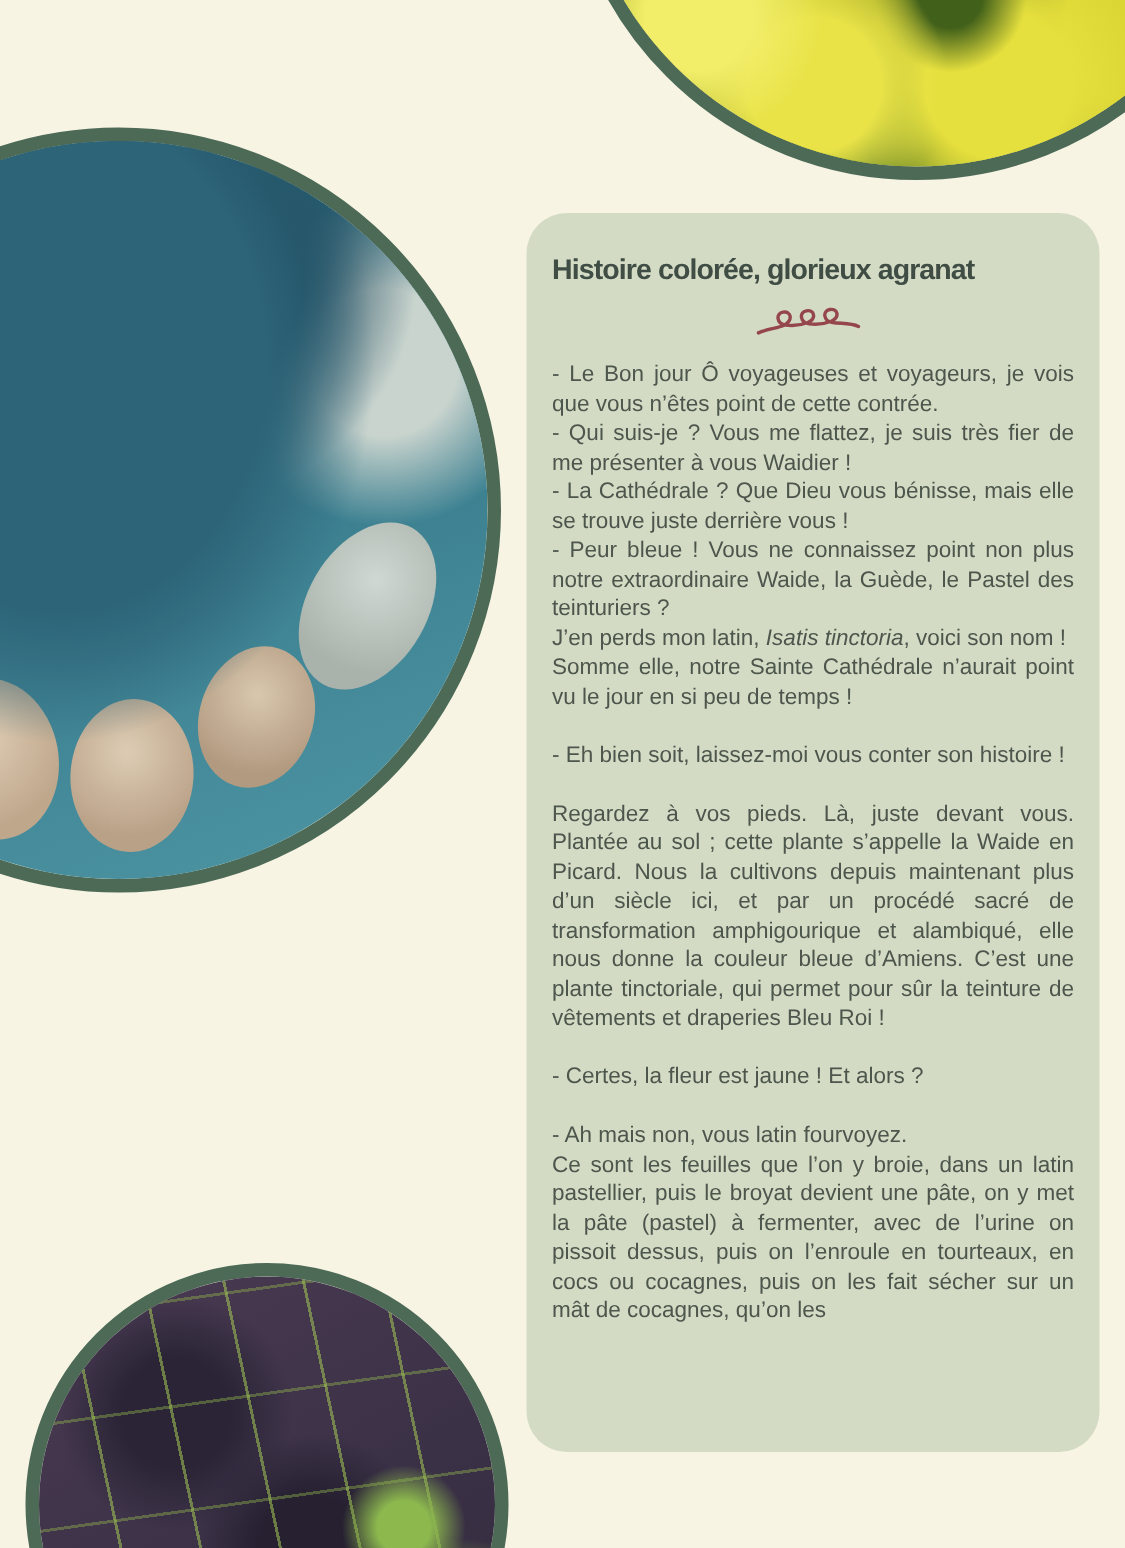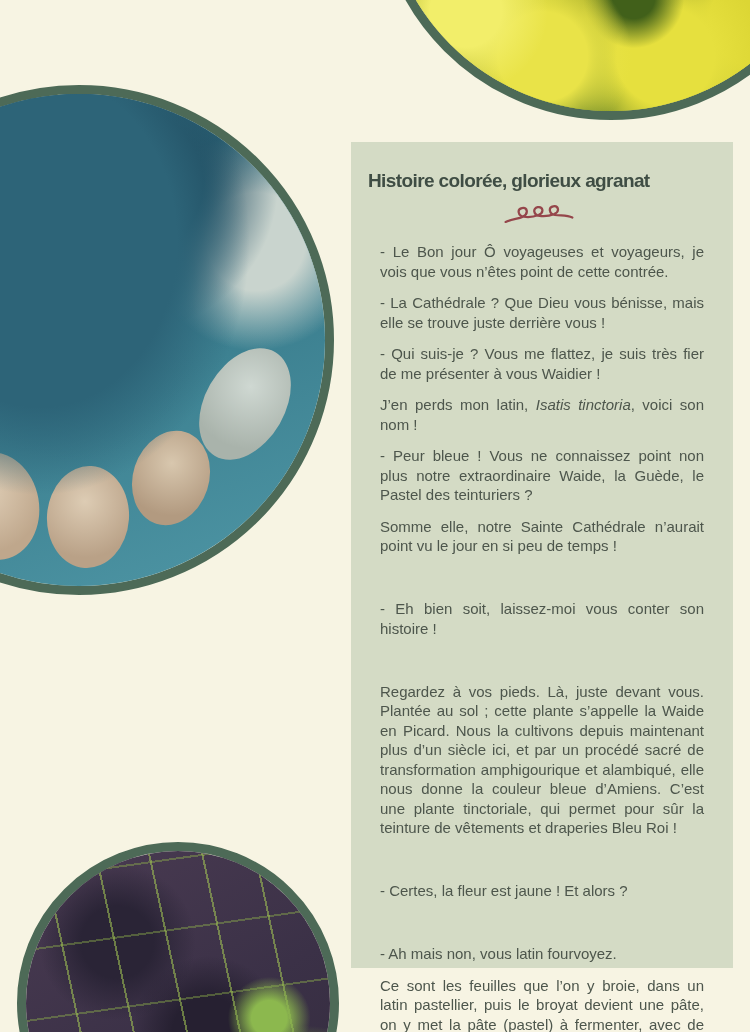--- a/index.html
+++ b/index.html
@@ -57,34 +57,34 @@
       radial-gradient(circle at 30% 30%, #2a2436 0 12%, rgba(42,36,54,0) 26%),
       radial-gradient(circle at 60% 60%, #262031 0 14%, rgba(38,32,49,0) 30%),
       radial-gradient(circle at 45% 80%, #514260 0 10%, rgba(81,66,96,0) 22%),
       linear-gradient(150deg,#4a3b52 0%,#3b3147 55%,#332b3d 100%);
   }
 
   
   #panel{
     position:absolute;left:351px;top:142px;width:382px;height:826px;
     background:var(--panel-bg,#d4dbc5);
-    box-sizing:border-box;padding:26px 17px 0 17px;
+    box-sizing:border-box;padding:26px 17px 0 17px;border-radius:27px;
   }
   #panel h1{
     margin:0;font-size:19px;line-height:26px;font-weight:bold;
     letter-spacing:-0.6px;white-space:nowrap;
     color:var(--title-color,#3f4d44);
   }
   #squiggle-wrap{text-align:center;margin:8px 0 10px 0;height:28px;}
   #squiggle-wrap svg{color:var(--squiggle-color,#95464b);}
   #story-text{
     color:var(--body-color,#4d564c);
     font-size:15px;line-height:19.5px;text-align:justify;
   }
-  #story-text p{margin:12px;}
+  #story-text p{margin:0;}
   #story-text .spacer{height:19.5px;}
   #story-text .it{font-style:italic;}
 </style>
 </head>
 <body>
 
 <div class="photo-circle" id="circle-flowers">
   <div class="photo-inner"></div>
 </div>
 
@@ -105,24 +105,24 @@
 
 <div id="panel">
   <h1>Histoire colorée, glorieux agranat</h1>
   <div id="squiggle-wrap">
     <svg width="78" height="26" viewBox="0 0 90 26" fill="none" aria-hidden="true">
       <path d="M3,21 C12,17 17,18 23,15 C30,11 28,4 22,5 C16,6 17,14 24,15 C31,16 36,15 41,13 C48,10 46,3 40,4 C34,5 35,13 42,14 C49,15 54,14 59,12 C66,9 64,2 58,3 C52,4 53,12 60,13 C67,14 74,13 80,16" stroke="currentColor" stroke-width="2.6" stroke-linecap="round" fill="none"></path>
     </svg>
   </div>
   <div id="story-text">
       <p><span>- Le Bon jour Ô voyageuses et voyageurs, je vois que vous n’êtes point de cette contrée.</span></p>
+      <p><span>- Qui suis-je ? Vous me flattez, je suis très fier de me présenter à vous Waidier !</span></p>
       <p><span>- La Cathédrale ? Que Dieu vous bénisse, mais elle se trouve juste derrière vous !</span></p>
-      <p><span>- Qui suis-je ? Vous me flattez, je suis très fier de me présenter à vous Waidier !</span></p>
+      <p><span>- Peur bleue ! Vous ne connaissez point non plus notre extraordinaire Waide, la Guède, le Pastel des teinturiers ?</span></p>
       <p><span>J’en perds mon latin, </span><span class="it">Isatis tinctoria</span><span>, voici son nom !</span></p>
-      <p><span>- Peur bleue ! Vous ne connaissez point non plus notre extraordinaire Waide, la Guède, le Pastel des teinturiers ?</span></p>
       <p><span>Somme elle, notre Sainte Cathédrale n’aurait point vu le jour en si peu de temps !</span></p>
       <div class="spacer"></div>
       <p><span>- Eh bien soit, laissez-moi vous conter son histoire !</span></p>
       <div class="spacer"></div>
       <p><span>Regardez à vos pieds. Là, juste devant vous. Plantée au sol ; cette plante s’appelle la Waide en Picard.  Nous la cultivons depuis maintenant plus d’un siècle ici, et par un procédé sacré de transformation amphigourique et alambiqué, elle nous donne la couleur bleue d’Amiens. C’est une plante tinctoriale, qui permet pour sûr la teinture de vêtements et draperies Bleu Roi !</span></p>
       <div class="spacer"></div>
       <p><span>- Certes, la fleur est jaune ! Et alors ?</span></p>
       <div class="spacer"></div>
       <p><span>- Ah mais non, vous latin fourvoyez.</span></p>
       <p><span>Ce sont les feuilles que l’on y broie, dans un latin pastellier, puis le broyat devient une pâte, on y met la pâte (pastel) à fermenter, avec de l’urine on pissoit dessus, puis on l’enroule en tourteaux, en cocs ou cocagnes, puis on les fait sécher sur un mât de cocagnes, qu’on les</span></p>

